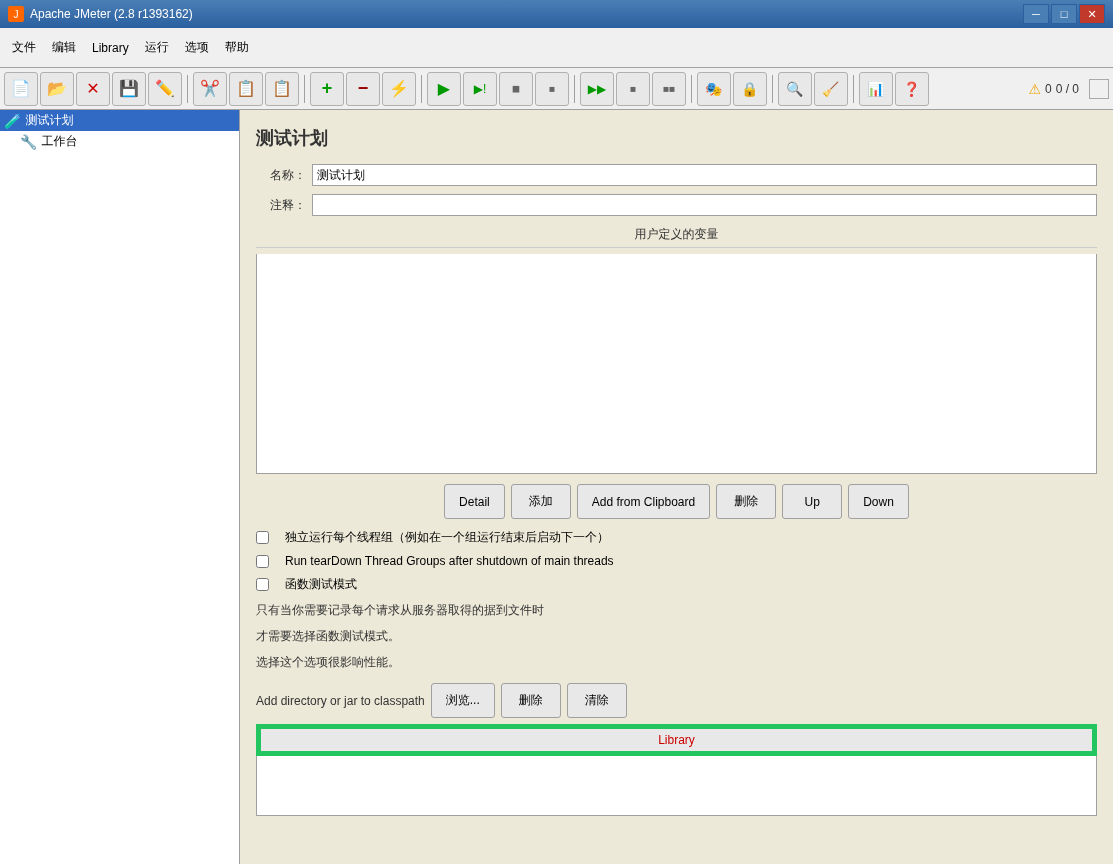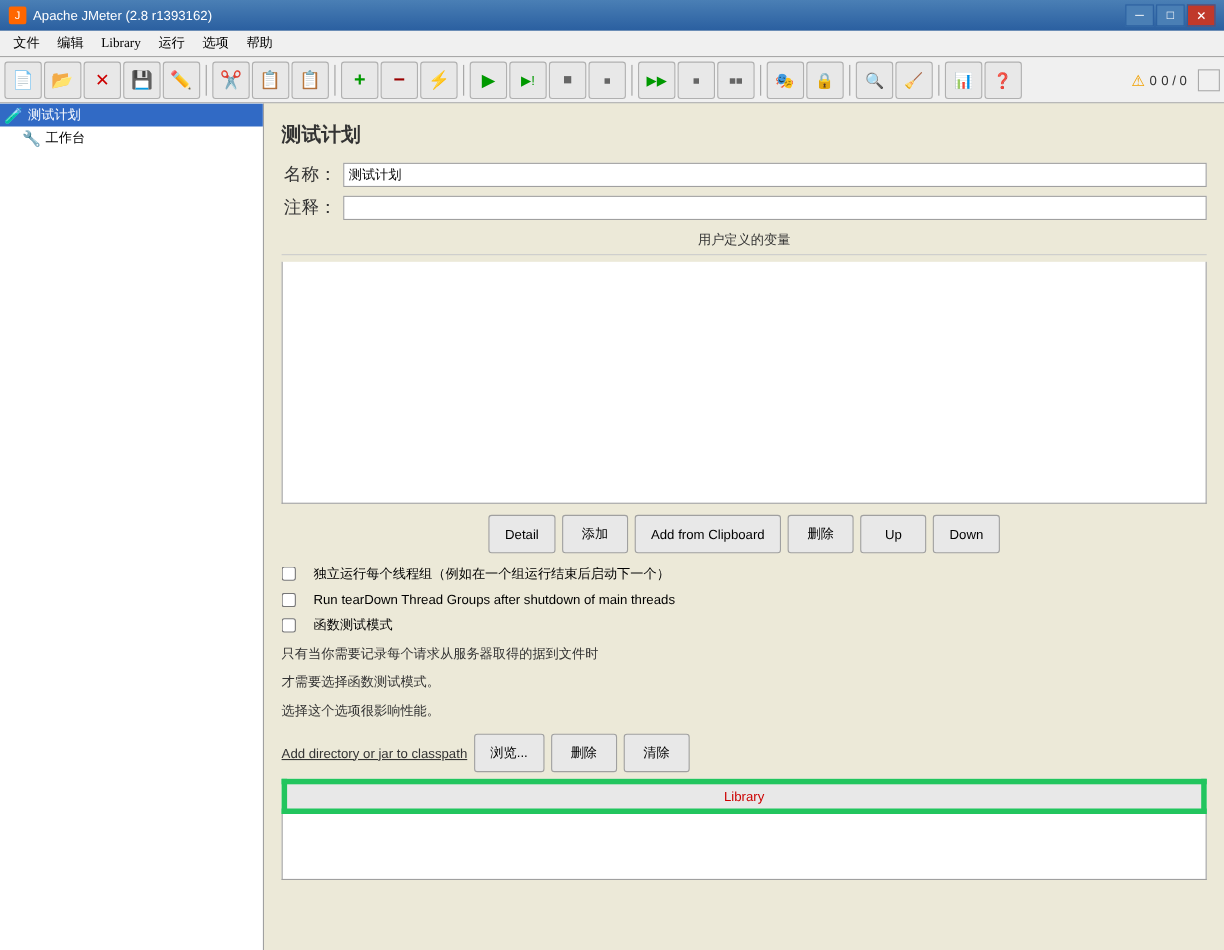--- a/index.html
+++ b/index.html
@@ -41,26 +41,25 @@
       color: white;
       cursor: pointer;
       display: flex; align-items: center; justify-content: center;
       font-size: 11px;
     }
     .title-bar-btn.close { background: #c0392b; }
 
     
     .menu-bar {
       background: #f0f0f0;
-      height: 24px;
+      height: 40px;
       display: flex;
       align-items: center;
       border-bottom: 1px solid #a0a0a0;
       padding: 0 4px;
-      font-family: Liberation Serif, serif;
     }
     .menu-item {
       padding: 2px 8px;
       cursor: pointer;
       font-size: 12px;
       color: #000;
     }
 
     
     .toolbar {
@@ -135,21 +134,21 @@
 
     .form-row {
       display: flex;
       align-items: center;
       margin-bottom: 8px;
     }
     .form-label {
       width: 50px;
       text-align: right;
       margin-right: 6px;
-      font-size: 16px;
+      font-size: 12px;
       color: #333;
       white-space: nowrap;
     }
     .form-input {
       flex: 1;
       height: 22px;
       border: 1px solid #a0a0a0;
       background: white;
       padding: 0 4px;
       font-size: 12px;
@@ -217,21 +216,21 @@
       color: #333;
       margin: 8px 0 4px 0;
       line-height: 1.5;
     }
 
     
     .classpath-row {
       display: flex; align-items: center; gap: 6px;
       margin: 12px 0 6px 0;
     }
-    .classpath-label { font-size: 12px; color: #333; text-decoration: underline; }
+    .classpath-label { font-size: 12px; color: #333; }
 
     
     .library-table {
       width: 100%;
       border-collapse: collapse;
       border: 1px solid #a0a0a0;
       background: white;
     }
     .library-table th {
       background: #e8e8e8;

